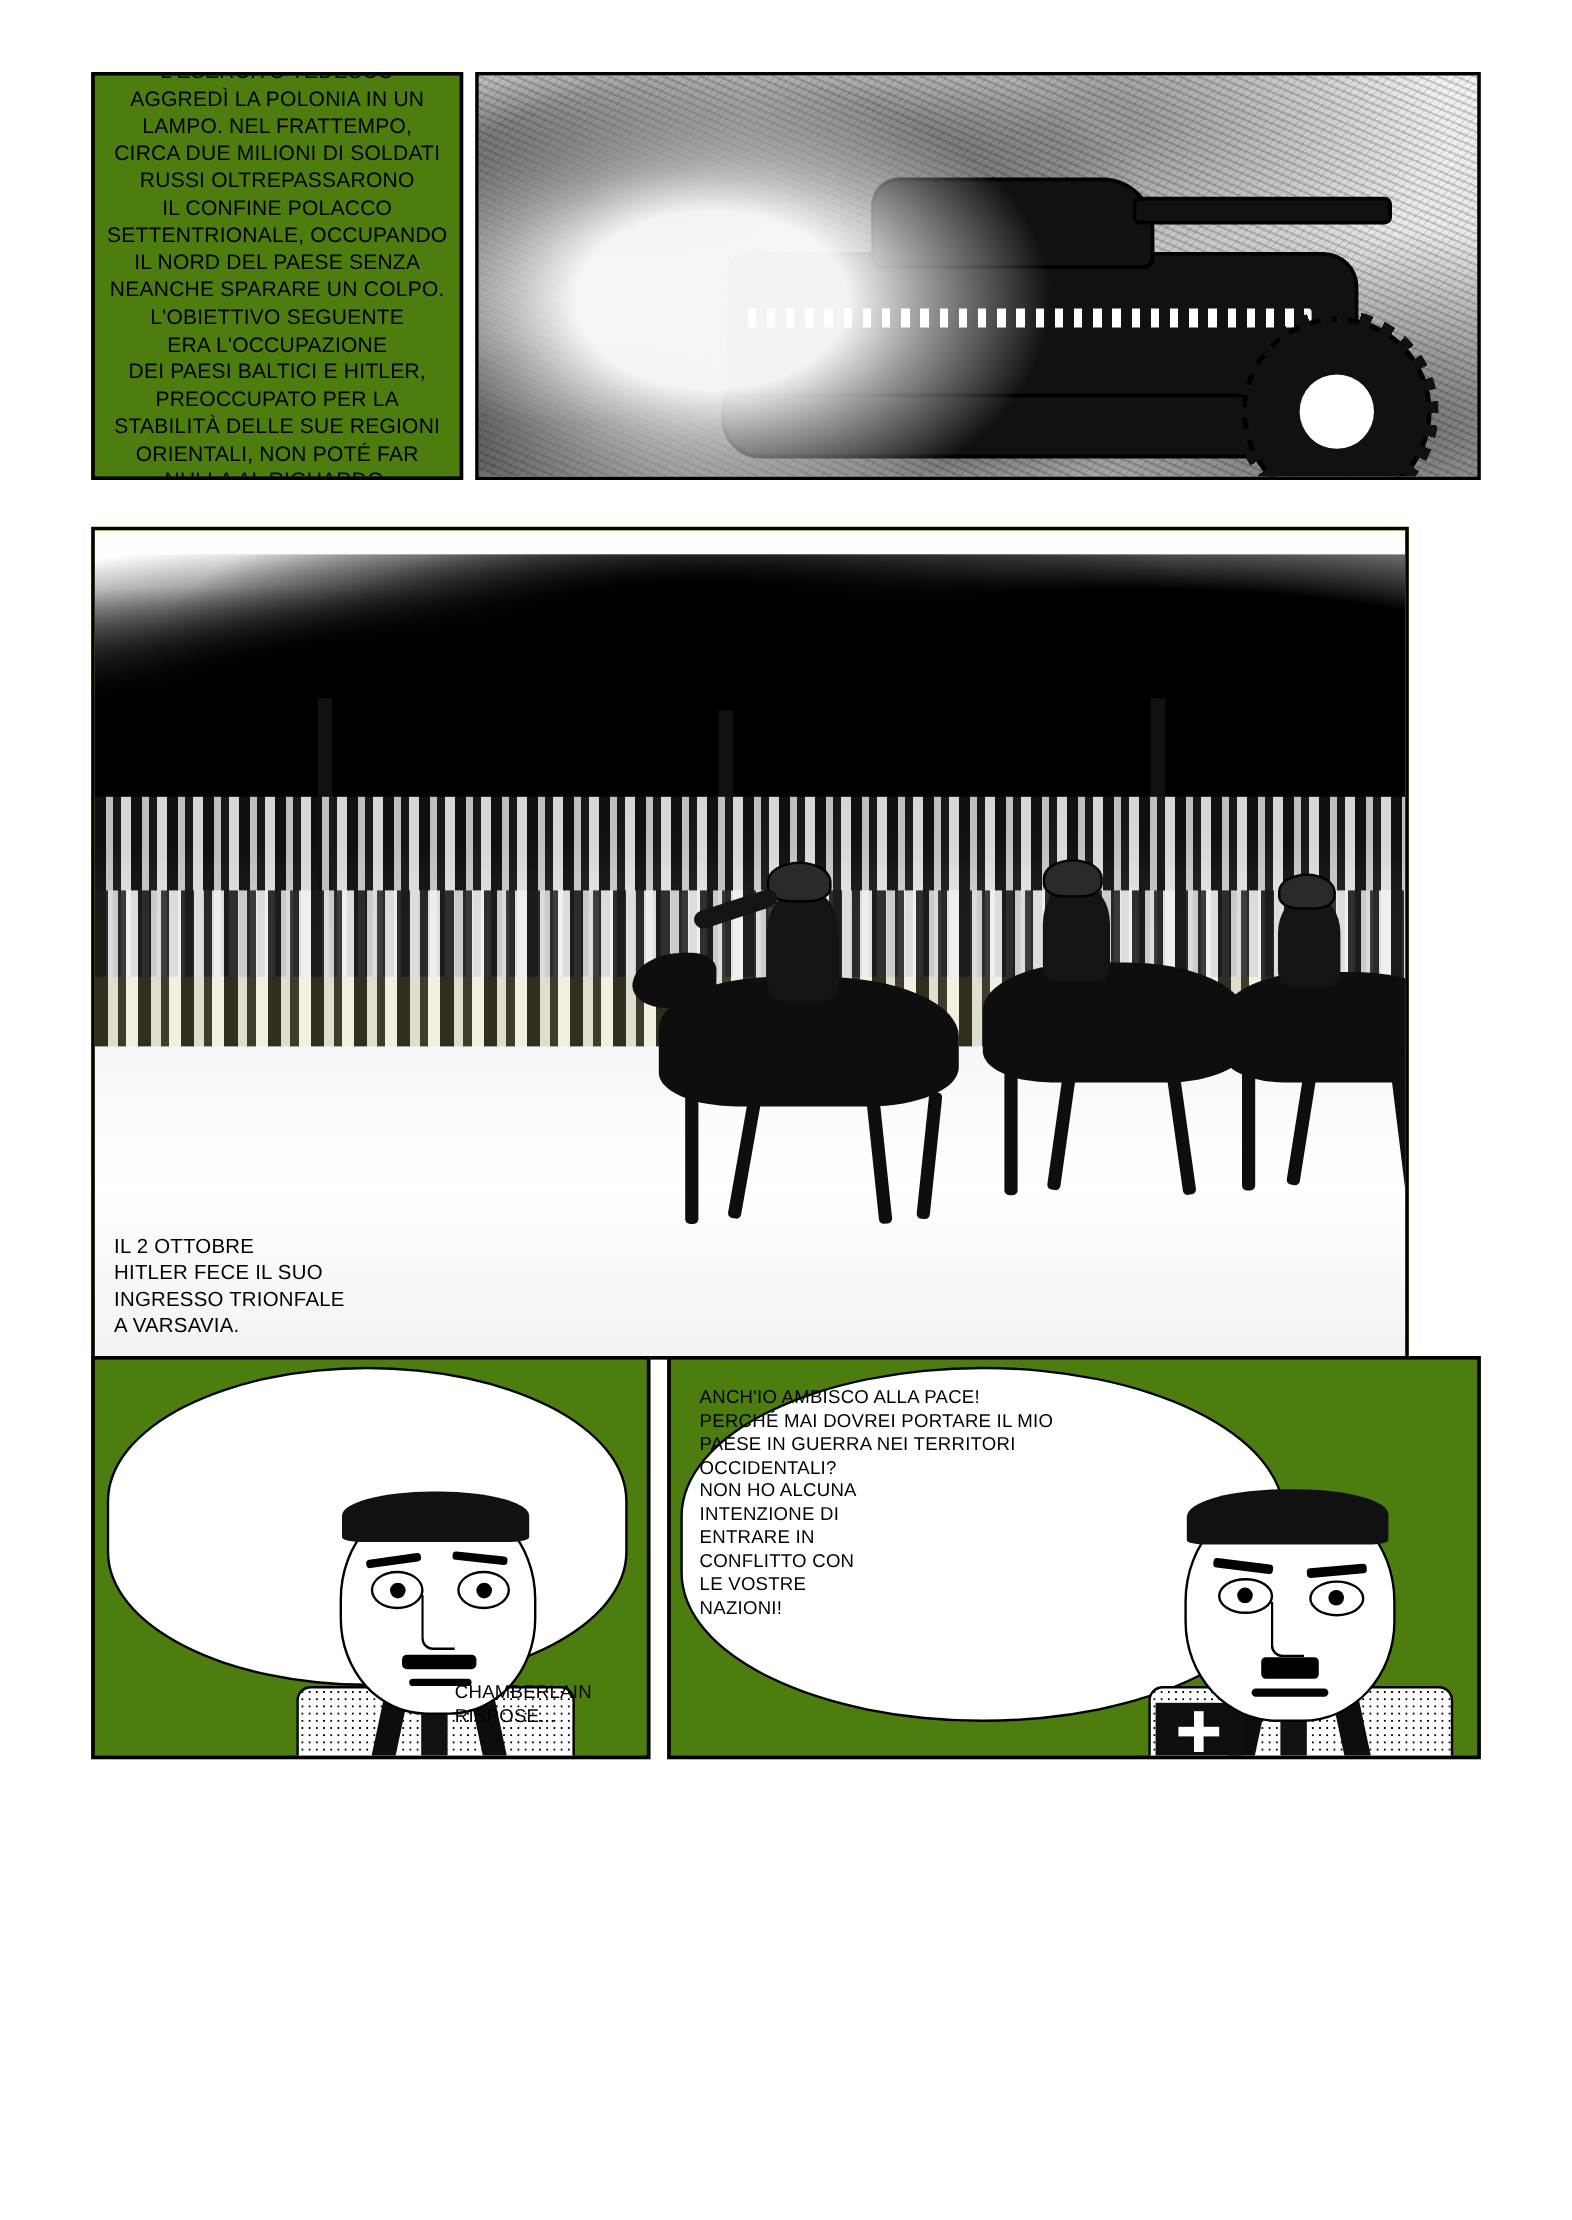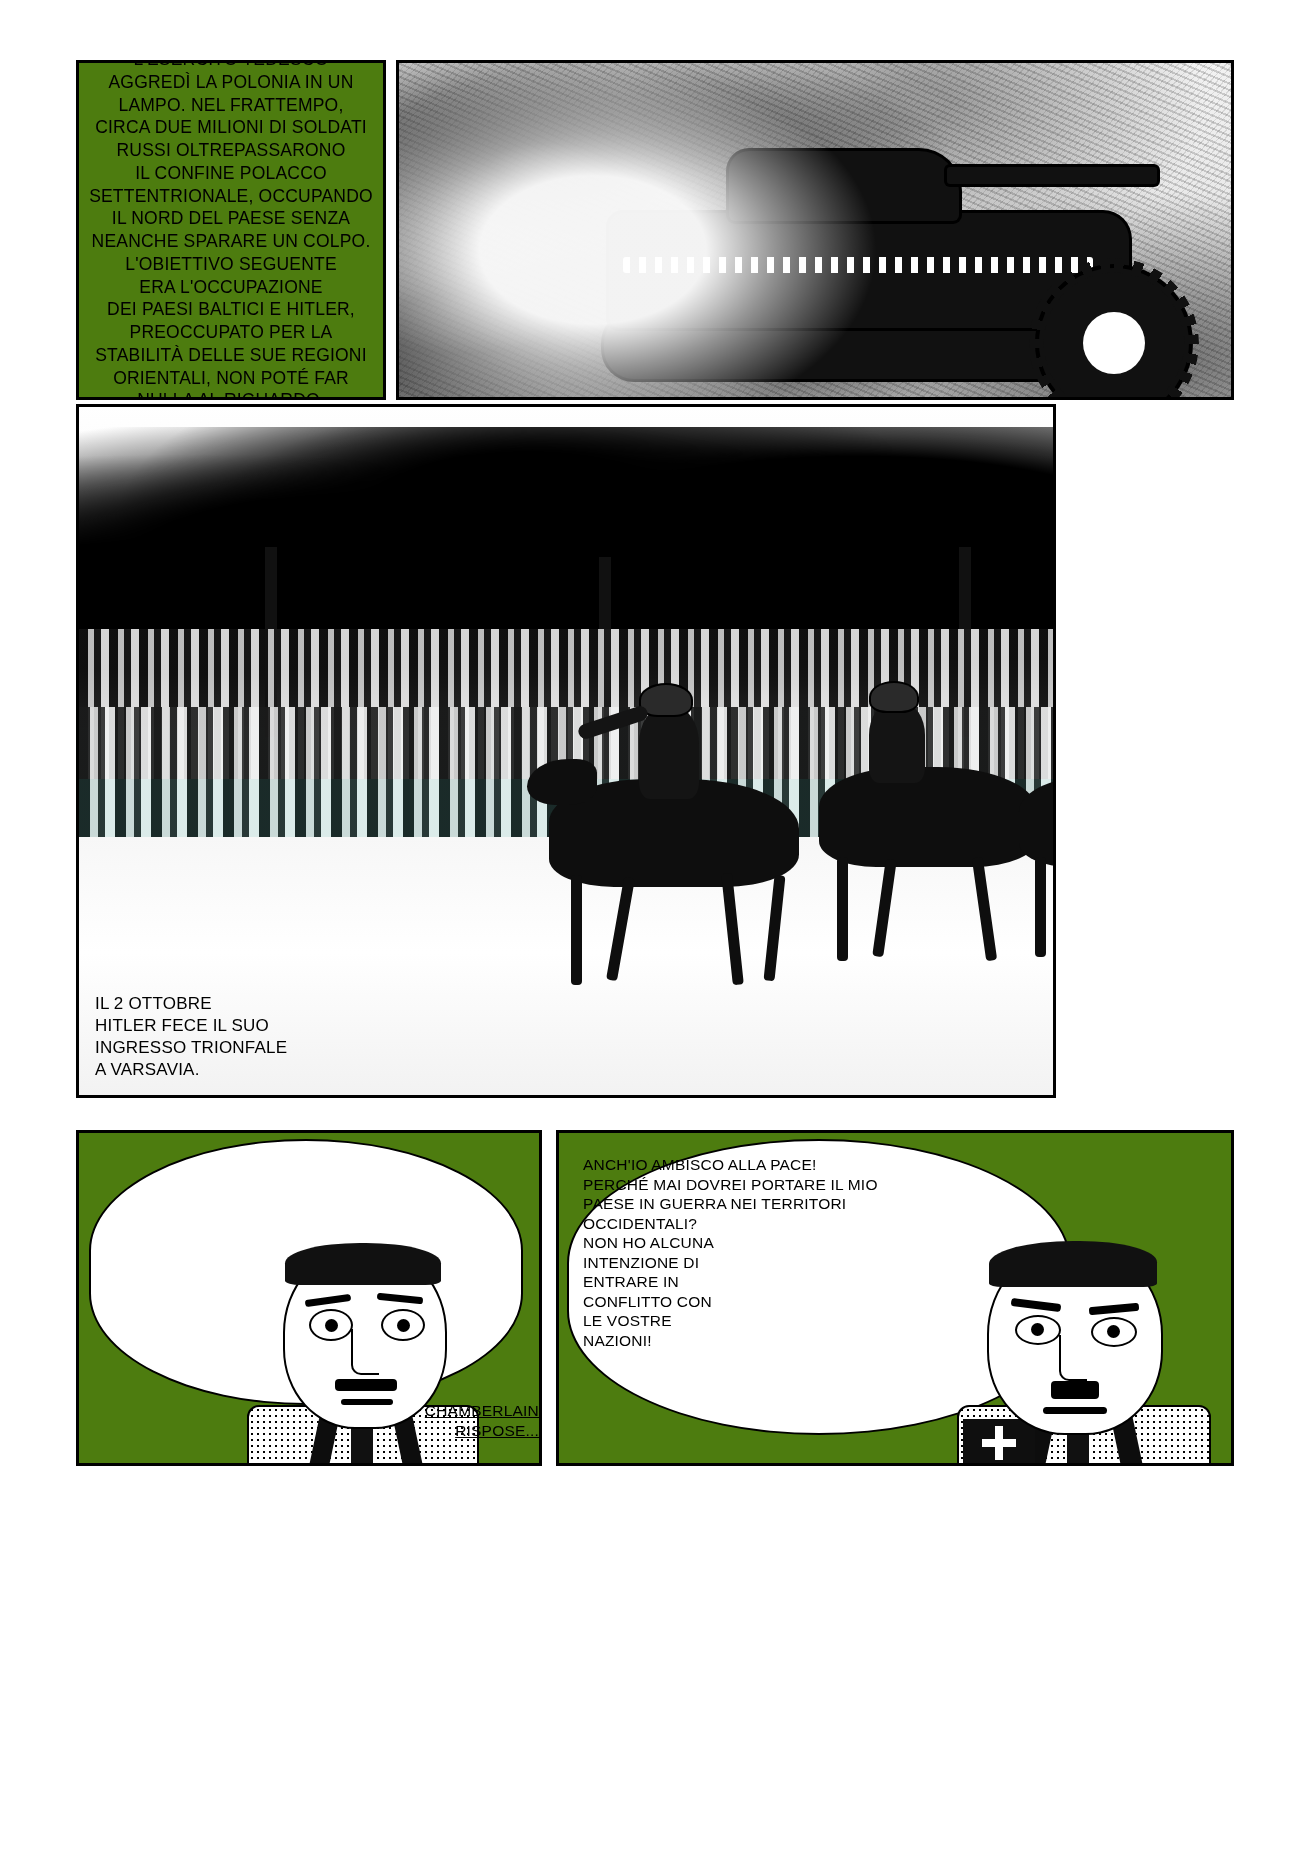--- a/index.html
+++ b/index.html
@@ -74,21 +74,21 @@
   .tank-track{
     position:absolute;left:205px;top:250px;width:560px;height:66px;background:#111;
     border-radius:30px;box-shadow:0 0 0 3px #000;
   }
   .tank-smoke{
     position:absolute;left:-40px;top:0;width:520px;height:340px;
     background:radial-gradient(ellipse at 45% 55%, rgba(255,255,255,.95) 0 28%, rgba(255,255,255,.55) 45%, rgba(255,255,255,0) 70%);
   }
 
   
-  #panel-parade{left:76px;top:404px;width:980px;height:694px;background:#14b8a6;}
+  #panel-parade{left:76px;top:439px;width:1098px;height:694px;background:#fde047;}
   .sky{position:absolute;left:0;top:0;right:0;height:300px;
     background:linear-gradient(#ffffff 0%,#f3f3f3 60%,#e4e4e4 100%);}
   .trees{
     position:absolute;left:0;top:20px;right:0;height:300px;
     background:
       radial-gradient(ellipse at 12% 60%, #0d0d0d 0 26%, rgba(0,0,0,0) 60%),
       radial-gradient(ellipse at 30% 42%, #121212 0 24%, rgba(0,0,0,0) 58%),
       radial-gradient(ellipse at 46% 30%, #0a0a0a 0 22%, rgba(0,0,0,0) 55%),
       radial-gradient(ellipse at 62% 48%, #101010 0 24%, rgba(0,0,0,0) 58%),
       radial-gradient(ellipse at 80% 34%, #0b0b0b 0 26%, rgba(0,0,0,0) 60%),
@@ -264,21 +264,21 @@
       <div class="brow" style="left:298px;top:162px;width:46px;height:7px;transform:rotate(6deg);"></div>
       <div class="eye" style="left:230px;top:176px;width:40px;height:28px;"></div>
       <div class="eye" style="left:302px;top:176px;width:40px;height:28px;"></div>
       <div class="pupil" style="left:246px;top:186px;width:13px;height:13px;"></div>
       <div class="pupil" style="left:318px;top:186px;width:13px;height:13px;"></div>
       <div class="nose" style="left:272px;top:196px;width:26px;height:44px;"></div>
       <div class="mustache" style="left:256px;top:246px;width:62px;height:12px;"></div>
       <div class="mouth" style="left:262px;top:266px;width:52px;height:6px;"></div>
     </div>
 
-    <div class="free-txt" style="left:300px;top:268px;width:160px;text-align:right;text-decoration:underline;">CHAMBERLAIN
+    <div class="free-txt" style="left:300px;top:268px;width:160px;text-align:left;">CHAMBERLAIN
 RISPOSE...</div>
   </div>
 
   <div class="panel" id="panel-hitler">
 
     <div class="balloon" style="left:8px;top:6px;width:500px;height:292px;"></div>
     <div class="balloon-txt" style="left:24px;top:22px;width:420px;">ANCH'IO AMBISCO ALLA PACE!
 PERCHÉ MAI DOVREI PORTARE IL MIO
 PAESE IN GUERRA NEI TERRITORI
 OCCIDENTALI?

